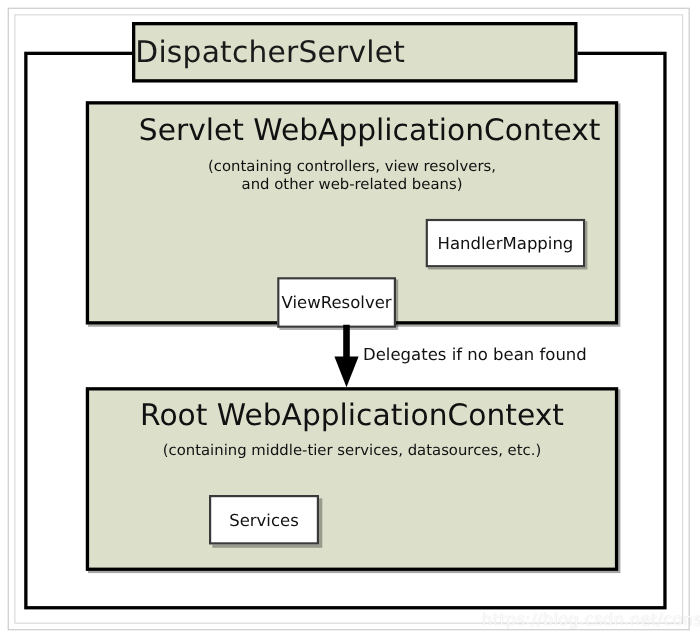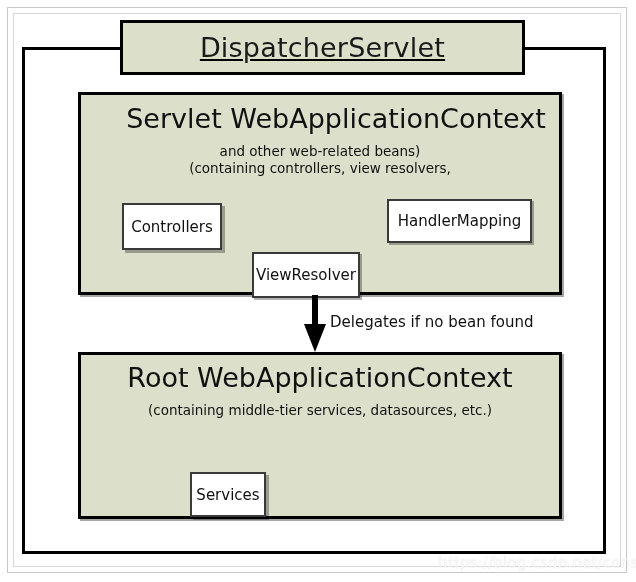--- a/index.html
+++ b/index.html
@@ -59,23 +59,21 @@
     position: absolute;
     left: 120px;
     top: 20px;
     width: 405px;
     height: 55px;
     background: #dce0cb;
     border: 3px solid #000000;
     box-sizing: border-box;
     display: flex;
     align-items: center;
-    justify-content: center;
     z-index: 5;
-    text-decoration: underline;
   }
   .dispatcher-box .title {
     font-size: 27px;
     color: #1a1a1a;
     letter-spacing: 0.2px;
     line-height: 1;
   }
 
   
   .ctx-panel {
@@ -154,21 +152,21 @@
   .bean-plain {
     box-shadow: 2px 2px 0 rgba(0,0,0,0.30);
   }
 
   
   .bean-controllers  { left: 122px; top: 203px; width: 100px; height: 47px; }
   .bean-viewresolver { left: 252px; top: 252px; width: 108px; height: 46px; }
   .bean-handlermap   { left: 387px; top: 199px; width: 145px; height: 44px; }
 
   
-  .bean-services     { left: 190px; top: 472px; width: 76px; height: 45px; }
+  .bean-services     { left: 190px; top: 450px; width: 100px; height: 45px; }
   .bean-repositories { left: 368px; top: 452px; width: 105px; height: 45px; }
 
   
   .arrow-wrap {
     position: absolute;
     left: 303px;
     top: 295px;
     width: 24px;
     height: 58px;
   }
@@ -203,28 +201,25 @@
 
   <div class="outer-container"></div>
 
   <div class="dispatcher-box">
     <span class="title">DispatcherServlet</span>
   </div>
 
   <div class="ctx-panel ctx-servlet">
     <div class="ctx-title">Servlet WebApplicationContext</div>
     <div class="ctx-sub">
+      <div>(containing controllers, view resolvers,</div>
       <div>and other web-related beans)</div>
-      <div>(containing controllers, view resolvers,</div>
     </div>
   </div>
 
-  <div class="bean bean-stack bean-controllers">
-    <span>Controllers</span>
-  </div>
 
   <div class="bean bean-plain bean-viewresolver">
     <span>ViewResolver</span>
   </div>
 
   <div class="bean bean-plain bean-handlermap">
     <span>HandlerMapping</span>
   </div>
 
   <div class="arrow-wrap">

